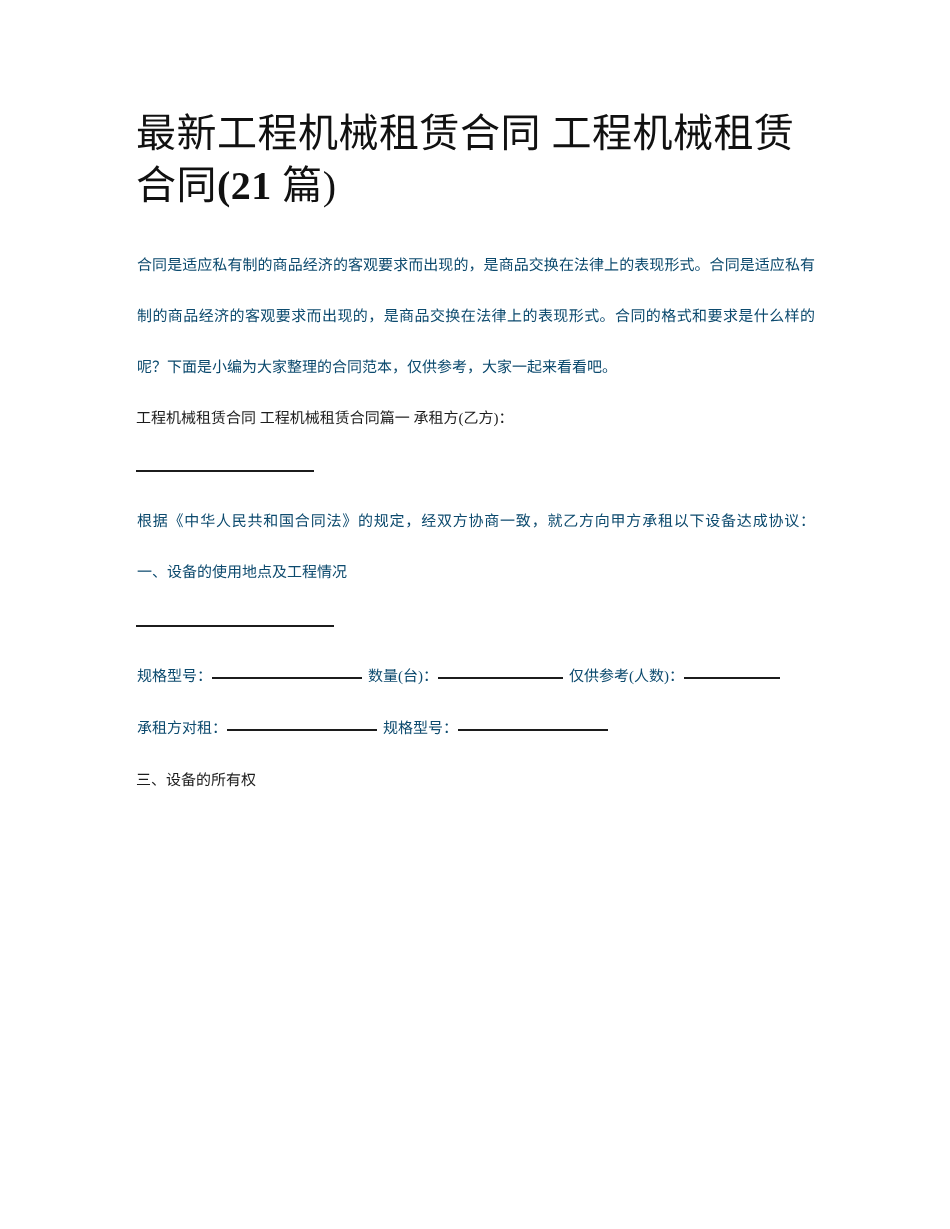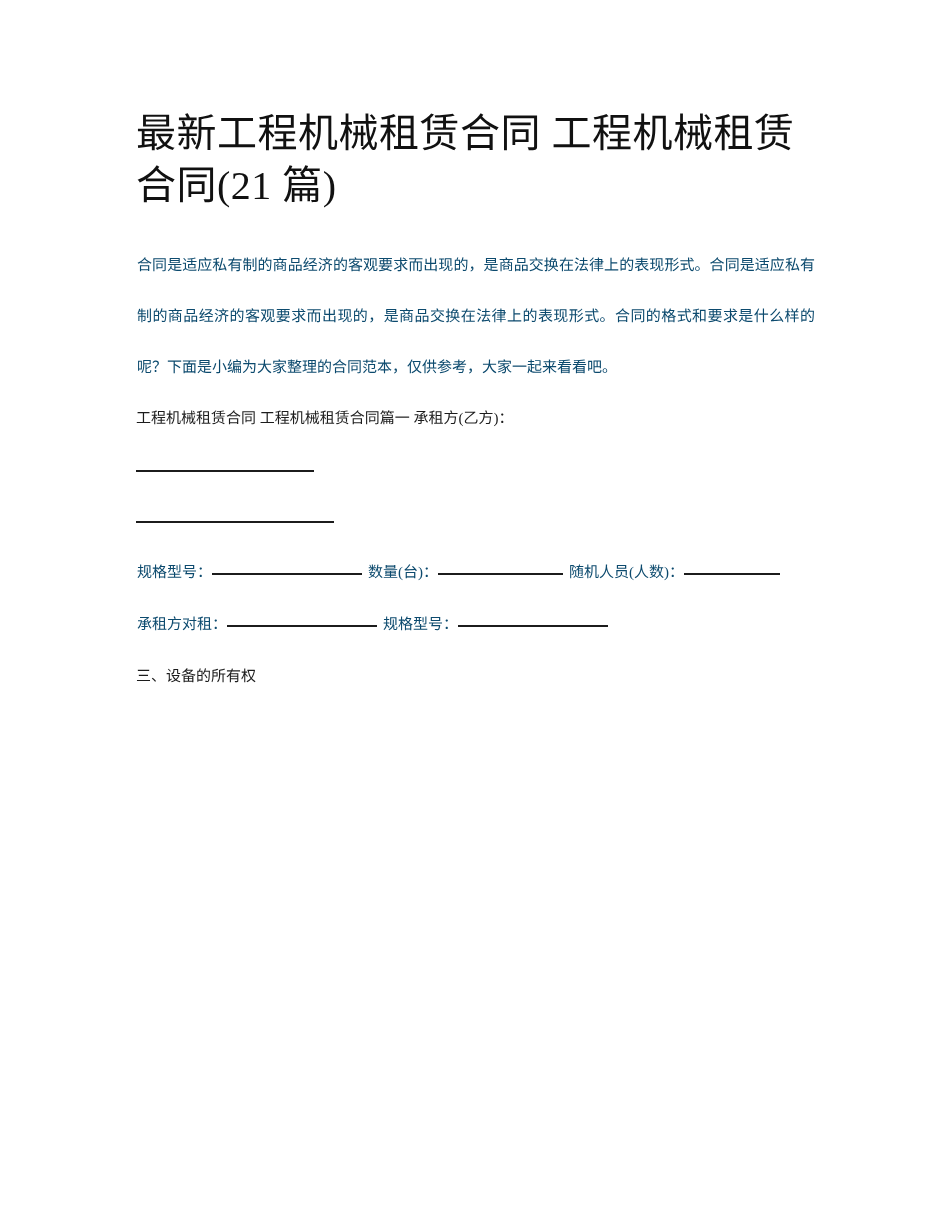--- a/index.html
+++ b/index.html
@@ -31,21 +31,21 @@
     font-family: "Liberation Serif", "DejaVu Serif", serif;
     font-size: 40px;
     line-height: 52px;
     font-weight: 400;
     color: #111111;
     margin: 0 0 28px 0;
     letter-spacing: 0.5px;
     word-break: break-all;
   }
   .doc-title .num {
-    font-weight: 400;
+    font-weight: 700;
     font-family: "Liberation Serif", "DejaVu Serif", serif;
     text-align: center;
   }
 
   
   .para {
     font-size: 15px;
     line-height: 51px;
     margin: 1px;
     text-align: justify;
@@ -93,25 +93,26 @@
   <div class="content">
 
     <h1 class="doc-title"><span>最新工程机械租赁合同 工程机</span><span>械租赁合同</span><span class="num">(21</span><span> 篇)</span></h1>
 
     <p class="para para-intro">合同是适应私有制的商品经济的客观要求而出现的，是商品交换在法律上的表现形式。合同是适应私有制的商品经济的客观要求而出现的，是商品交换在法律上的表现形式。合同的格式和要求是什么样的呢？下面是小编为大家整理的合同范本，仅供参考，大家一起来看看吧。</p>
 
     <p class="line">工程机械租赁合同 工程机械租赁合同篇一 承租方(乙方)：</p>
 
     <p class="line blank-line"><span class="blank blank-l"></span></p>
 
+    <p class="para">根据《中华人民共和国合同法》的规定，经双方协商一致，就乙方向甲方承租以下设备达成协议： 一、设备的使用地点及工程情况</p>
 
 
     <p class="line blank-line"><span class="blank blank-xl"></span></p>
 
-    <p class="para"><span>规格型号：</span><span class="blank blank-m"></span><span class="gap-sm"></span><span>数量(台)：</span><span class="blank blank-s"></span><span class="gap-sm"></span><span>随机人员(人数)：</span><span class="blank blank-xs"></span></p>
+    <p class="para"><span>规格型号：</span><span class="blank blank-m"></span><span class="gap-sm"></span><span>数量(台)：</span><span class="blank blank-s"></span><span class="gap-sm"></span><span>仅供参考(人数)：</span><span class="blank blank-xs"></span></p>
 
     <p class="para"><span>承租方对租：</span><span class="blank blank-m"></span><span class="gap-sm"></span><span>规格型号：</span><span class="blank blank-m"></span></p>
 
     <p class="line">三、设备的所有权</p>
 
 
   </div>
 </div>
 
 </body></html>

